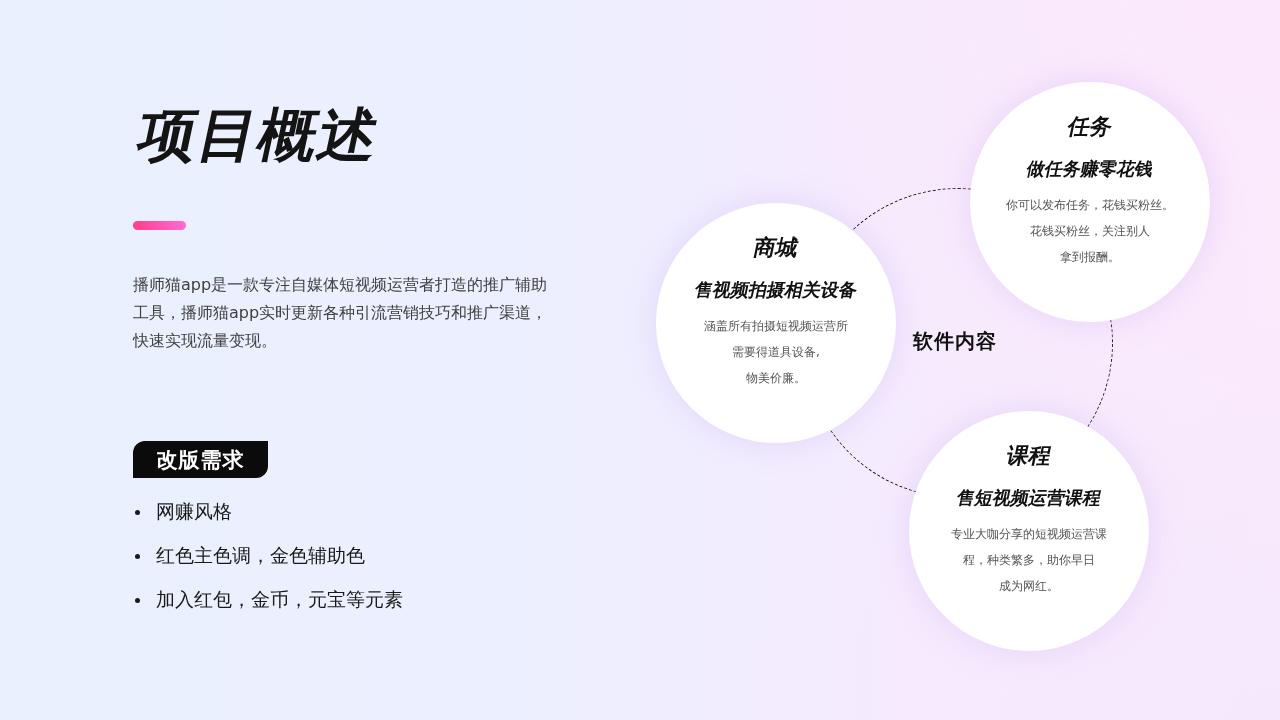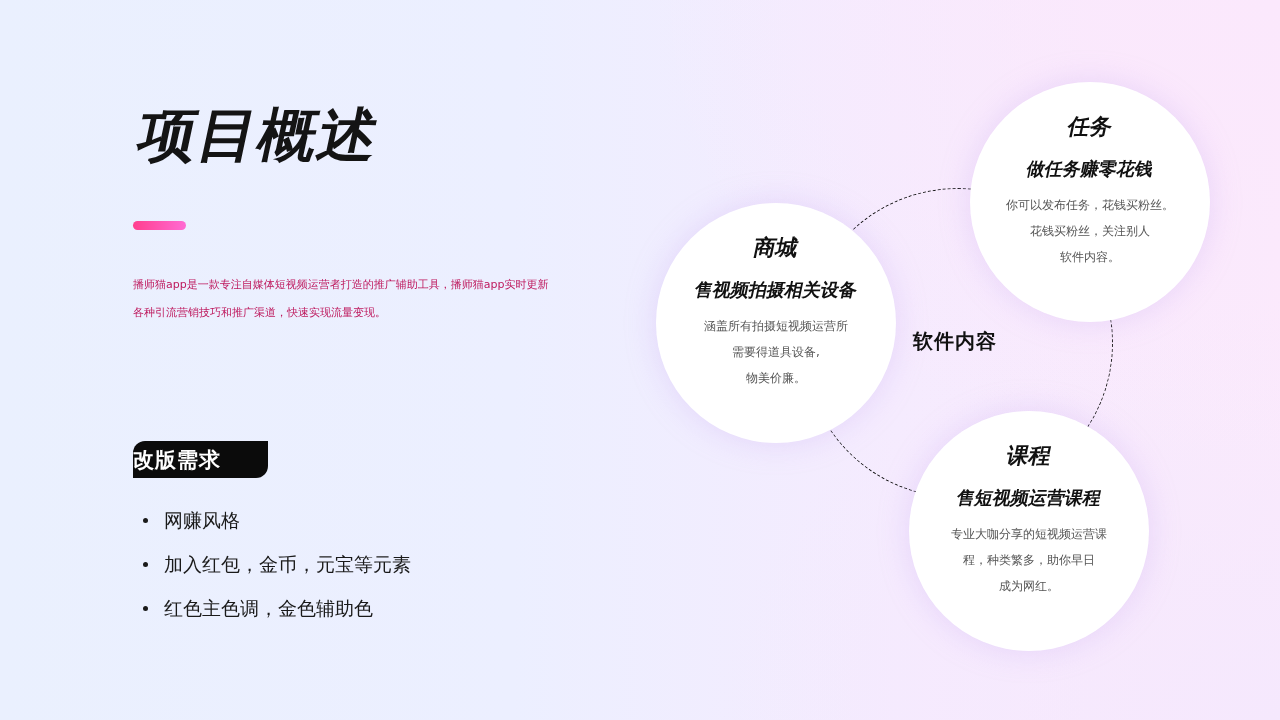--- a/index.html
+++ b/index.html
@@ -20,31 +20,31 @@
     font-size: 58px; font-weight: 900; letter-spacing: 2px;
     color: #141414; transform: skewX(-12deg); transform-origin: left bottom;
     line-height: 78px; white-space: nowrap;
   }
   .accent-bar {
     left: 133px; top: 221px; width: 53px; height: 9px; border-radius: 5px;
     background: linear-gradient(90deg, #ff3f8e 0%, #ff6bd3 100%);
   }
   .intro {
     left: 133px; top: 271px; width: 420px;
-    font-size: 11px; line-height: 28px; color: #be185d;
+    font-size: 16px; line-height: 28px; color: #404040;
   }
   .req-tag {
     left: 133px; top: 441px; width: 135px; height: 37px;
     background: #0b0b0b; color: #fff;
     border-radius: 12px 0 12px 0;
-    display: flex; align-items: center; justify-content: flex-start;
+    display: flex; align-items: center; justify-content: center;
     font-size: 21px; font-weight: 900; letter-spacing: 1px;
   }
   .req-list {
-    left: 133px; top: 497px; margin: 8px; padding: 0; list-style: none;
+    left: 133px; top: 497px; margin: 0; padding: 0; list-style: none; font-family: Liberation Serif, serif;
   }
   .req-list li {
     position: relative; padding-left: 23px; height: 44px; line-height: 30px;
     font-size: 19px; color: #1a1a1a;
   }
   .req-list li .dot {
     position: absolute; left: 2px; top: 13px; width: 5px; height: 5px;
     border-radius: 50%; background: #1a1a1a;
   }
 
@@ -85,22 +85,22 @@
 
 <div class="abs page-title">项目概述</div>
 <div class="abs accent-bar"></div>
 <div class="abs intro">播师猫app是一款专注自媒体短视频运营者打造的推广辅助工具，播师猫app实时更新各种引流营销技巧和推广渠道，快速实现流量变现。</div>
 
 <div class="abs req-tag">
   <span>改版需求</span>
 </div>
 <ul class="abs req-list">
   <li><span class="dot"></span><span>网赚风格</span></li>
+  <li><span class="dot"></span><span>红色主色调，金色辅助色</span></li>
   <li><span class="dot"></span><span>加入红包，金币，元宝等元素</span></li>
-  <li><span class="dot"></span><span>红色主色调，金色辅助色</span></li>
 </ul>
 
 <div class="abs dash-ring"></div>
 <div class="abs center-label">软件内容</div>
 
 <div class="abs bubble bubble-shop">
   <div><span class="b-title">商城</span></div>
   <div><span class="b-sub">售视频拍摄相关设备</span></div>
   <div class="b-desc">
     <div>涵盖所有拍摄短视频运营所</div>
@@ -108,21 +108,21 @@
     <div>物美价廉。</div>
   </div>
 </div>
 
 <div class="abs bubble bubble-task">
   <div><span class="b-title">任务</span></div>
   <div><span class="b-sub">做任务赚零花钱</span></div>
   <div class="b-desc">
     <div>你可以发布任务，花钱买粉丝。</div>
     <div>花钱买粉丝，关注别人</div>
-    <div>软件内容。</div>
+    <div>拿到报酬。</div>
   </div>
 </div>
 
 <div class="abs bubble bubble-course">
   <div><span class="b-title">课程</span></div>
   <div><span class="b-sub">售短视频运营课程</span></div>
   <div class="b-desc">
     <div>专业大咖分享的短视频运营课</div>
     <div>程，种类繁多，助你早日</div>
     <div>成为网红。</div>

